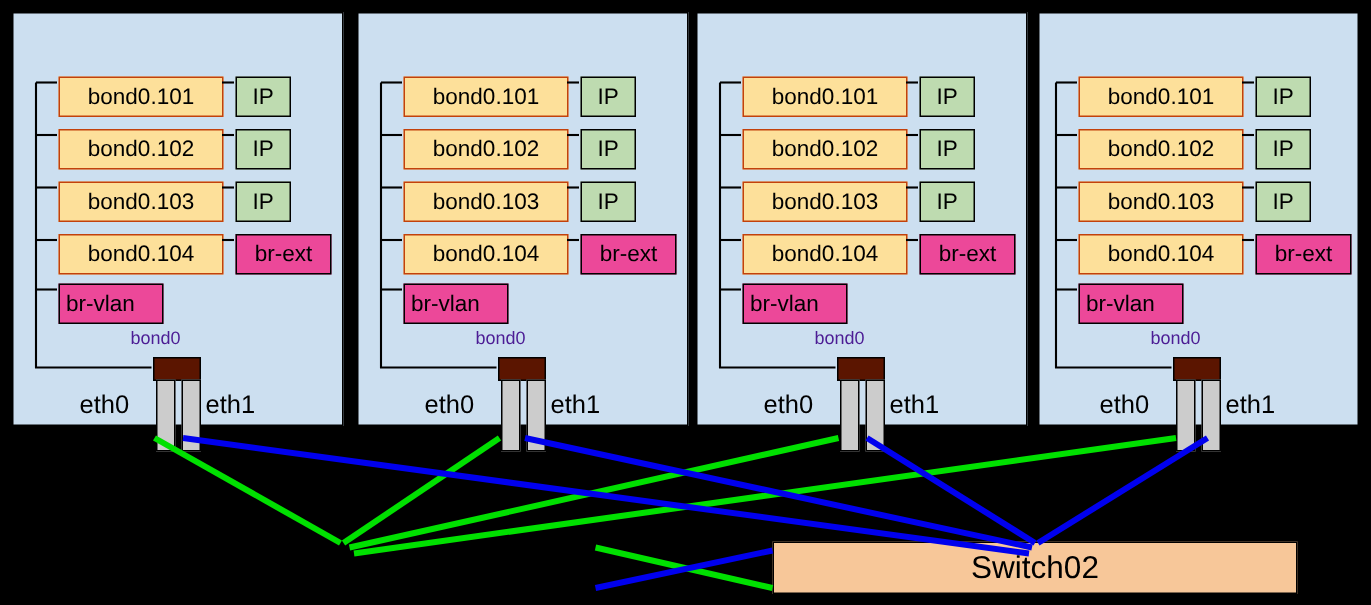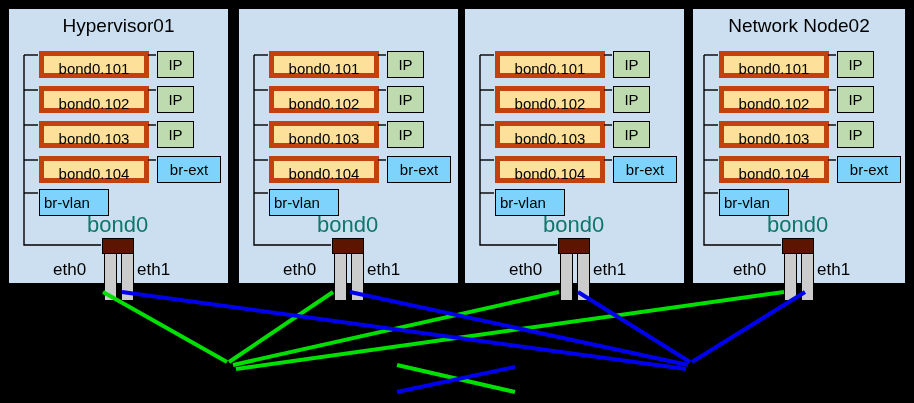--- a/index.html
+++ b/index.html
@@ -28,54 +28,54 @@
     width: 100%;
     text-align: center;
     font-size: 19px;
     color: #000000;
     line-height: 26px;
     white-space: nowrap;
   }
   .vlan-box {
     position: absolute;
     background: #FDE09A;
-    border: 5px solid #c2410c;
+    border: 1px solid #c2410c;
     box-sizing: border-box;
     font-size: 15px;
     color: #000000;
     line-height: 25px;
     text-align: center;
     height: 27px;
   }
   .ip-box {
     position: absolute;
     background: #BEDBB0;
     border: 1px solid #000000;
     box-sizing: border-box;
     font-size: 15px;
     color: #000000;
     line-height: 25px;
     text-align: center;
     height: 27px;
   }
   .br-box {
     position: absolute;
-    background: #7dd3fc;
+    background: #ec4899;
     border: 1px solid #000000;
     box-sizing: border-box;
     font-size: 15px;
     color: #000000;
     line-height: 25px;
     text-align: center;
     height: 27px;
   }
   .bond-label {
     position: absolute;
-    font-size: 22px;
-    color: #0f766e;
+    font-size: 12px;
+    color: #4c1d95;
     line-height: 20px;
     white-space: nowrap;
   }
   .eth-label {
     position: absolute;
     font-size: 17px;
     color: #000000;
     line-height: 20px;
     white-space: nowrap;
   }
@@ -109,21 +109,20 @@
     height: 403px;
     pointer-events: none;
   }
 </style>
 </head>
 <body>
 
 <div id="canvas">
 
   <div class="node-panel" style="left:8px; top:8px; width:221px; height:276px;">
-    <div class="node-title">Hypervisor01</div>
     <div class="vlan-box" style="left:30px; top:42px; width:110px;">bond0.101</div>
     <div class="ip-box" style="left:148px; top:42px; width:37px;">IP</div>
     <div class="vlan-box" style="left:30px; top:77px; width:110px;">bond0.102</div>
     <div class="ip-box" style="left:148px; top:77px; width:37px;">IP</div>
     <div class="vlan-box" style="left:30px; top:112px; width:110px;">bond0.103</div>
     <div class="ip-box" style="left:148px; top:112px; width:37px;">IP</div>
     <div class="vlan-box" style="left:30px; top:147px; width:110px;">bond0.104</div>
     <div class="br-box" style="left:148px; top:147px; width:64px;">br-ext</div>
     <div class="br-box" style="left:30px; top:180px; width:70px; text-align:left; padding-left:4px;">br-vlan</div>
     <div class="bond-label" style="left:78px; top:206px;">bond0</div>
@@ -164,38 +163,40 @@
     <div class="br-box" style="left:30px; top:180px; width:70px; text-align:left; padding-left:4px;">br-vlan</div>
     <div class="bond-label" style="left:78px; top:206px;">bond0</div>
     <div class="nic-head" style="left:93px; top:229px; width:32px; height:16px;"></div>
     <div class="nic-prong" style="left:95px; top:244px; width:13px; height:48px;"></div>
     <div class="nic-prong" style="left:112px; top:244px; width:13px; height:48px;"></div>
     <div class="eth-label" style="left:44px; top:251px;">eth0</div>
     <div class="eth-label" style="left:128px; top:251px;">eth1</div>
   </div>
 
   <div class="node-panel" style="left:692px; top:8px; width:214px; height:276px;">
-    <div class="node-title">Network Node02</div>
     <div class="vlan-box" style="left:26px; top:42px; width:110px;">bond0.101</div>
     <div class="ip-box" style="left:144px; top:42px; width:37px;">IP</div>
     <div class="vlan-box" style="left:26px; top:77px; width:110px;">bond0.102</div>
     <div class="ip-box" style="left:144px; top:77px; width:37px;">IP</div>
     <div class="vlan-box" style="left:26px; top:112px; width:110px;">bond0.103</div>
     <div class="ip-box" style="left:144px; top:112px; width:37px;">IP</div>
     <div class="vlan-box" style="left:26px; top:147px; width:110px;">bond0.104</div>
     <div class="br-box" style="left:144px; top:147px; width:64px;">br-ext</div>
     <div class="br-box" style="left:26px; top:180px; width:70px; text-align:left; padding-left:4px;">br-vlan</div>
     <div class="bond-label" style="left:74px; top:206px;">bond0</div>
     <div class="nic-head" style="left:89px; top:229px; width:32px; height:16px;"></div>
     <div class="nic-prong" style="left:91px; top:244px; width:13px; height:48px;"></div>
     <div class="nic-prong" style="left:108px; top:244px; width:13px; height:48px;"></div>
     <div class="eth-label" style="left:40px; top:251px;">eth0</div>
     <div class="eth-label" style="left:124px; top:251px;">eth1</div>
   </div>
 
+  <div class="switch-box" style="left:515px; top:361px; width:350px; height:35px;">
+    <span>Switch02</span>
+  </div>
 
   <svg class="overlay" viewBox="0 0 914 403">
 
     <g stroke="#000000" stroke-width="1.4" fill="none">
       <path d="M24,55 L38,55"></path>
         <path d="M24,90 L38,90"></path>
         <path d="M24,125 L38,125"></path>
       <path d="M24,160 L38,160"></path>
         <path d="M24,193 L38,193"></path>
       <path d="M24,55 L24,245 L101,245"></path>

